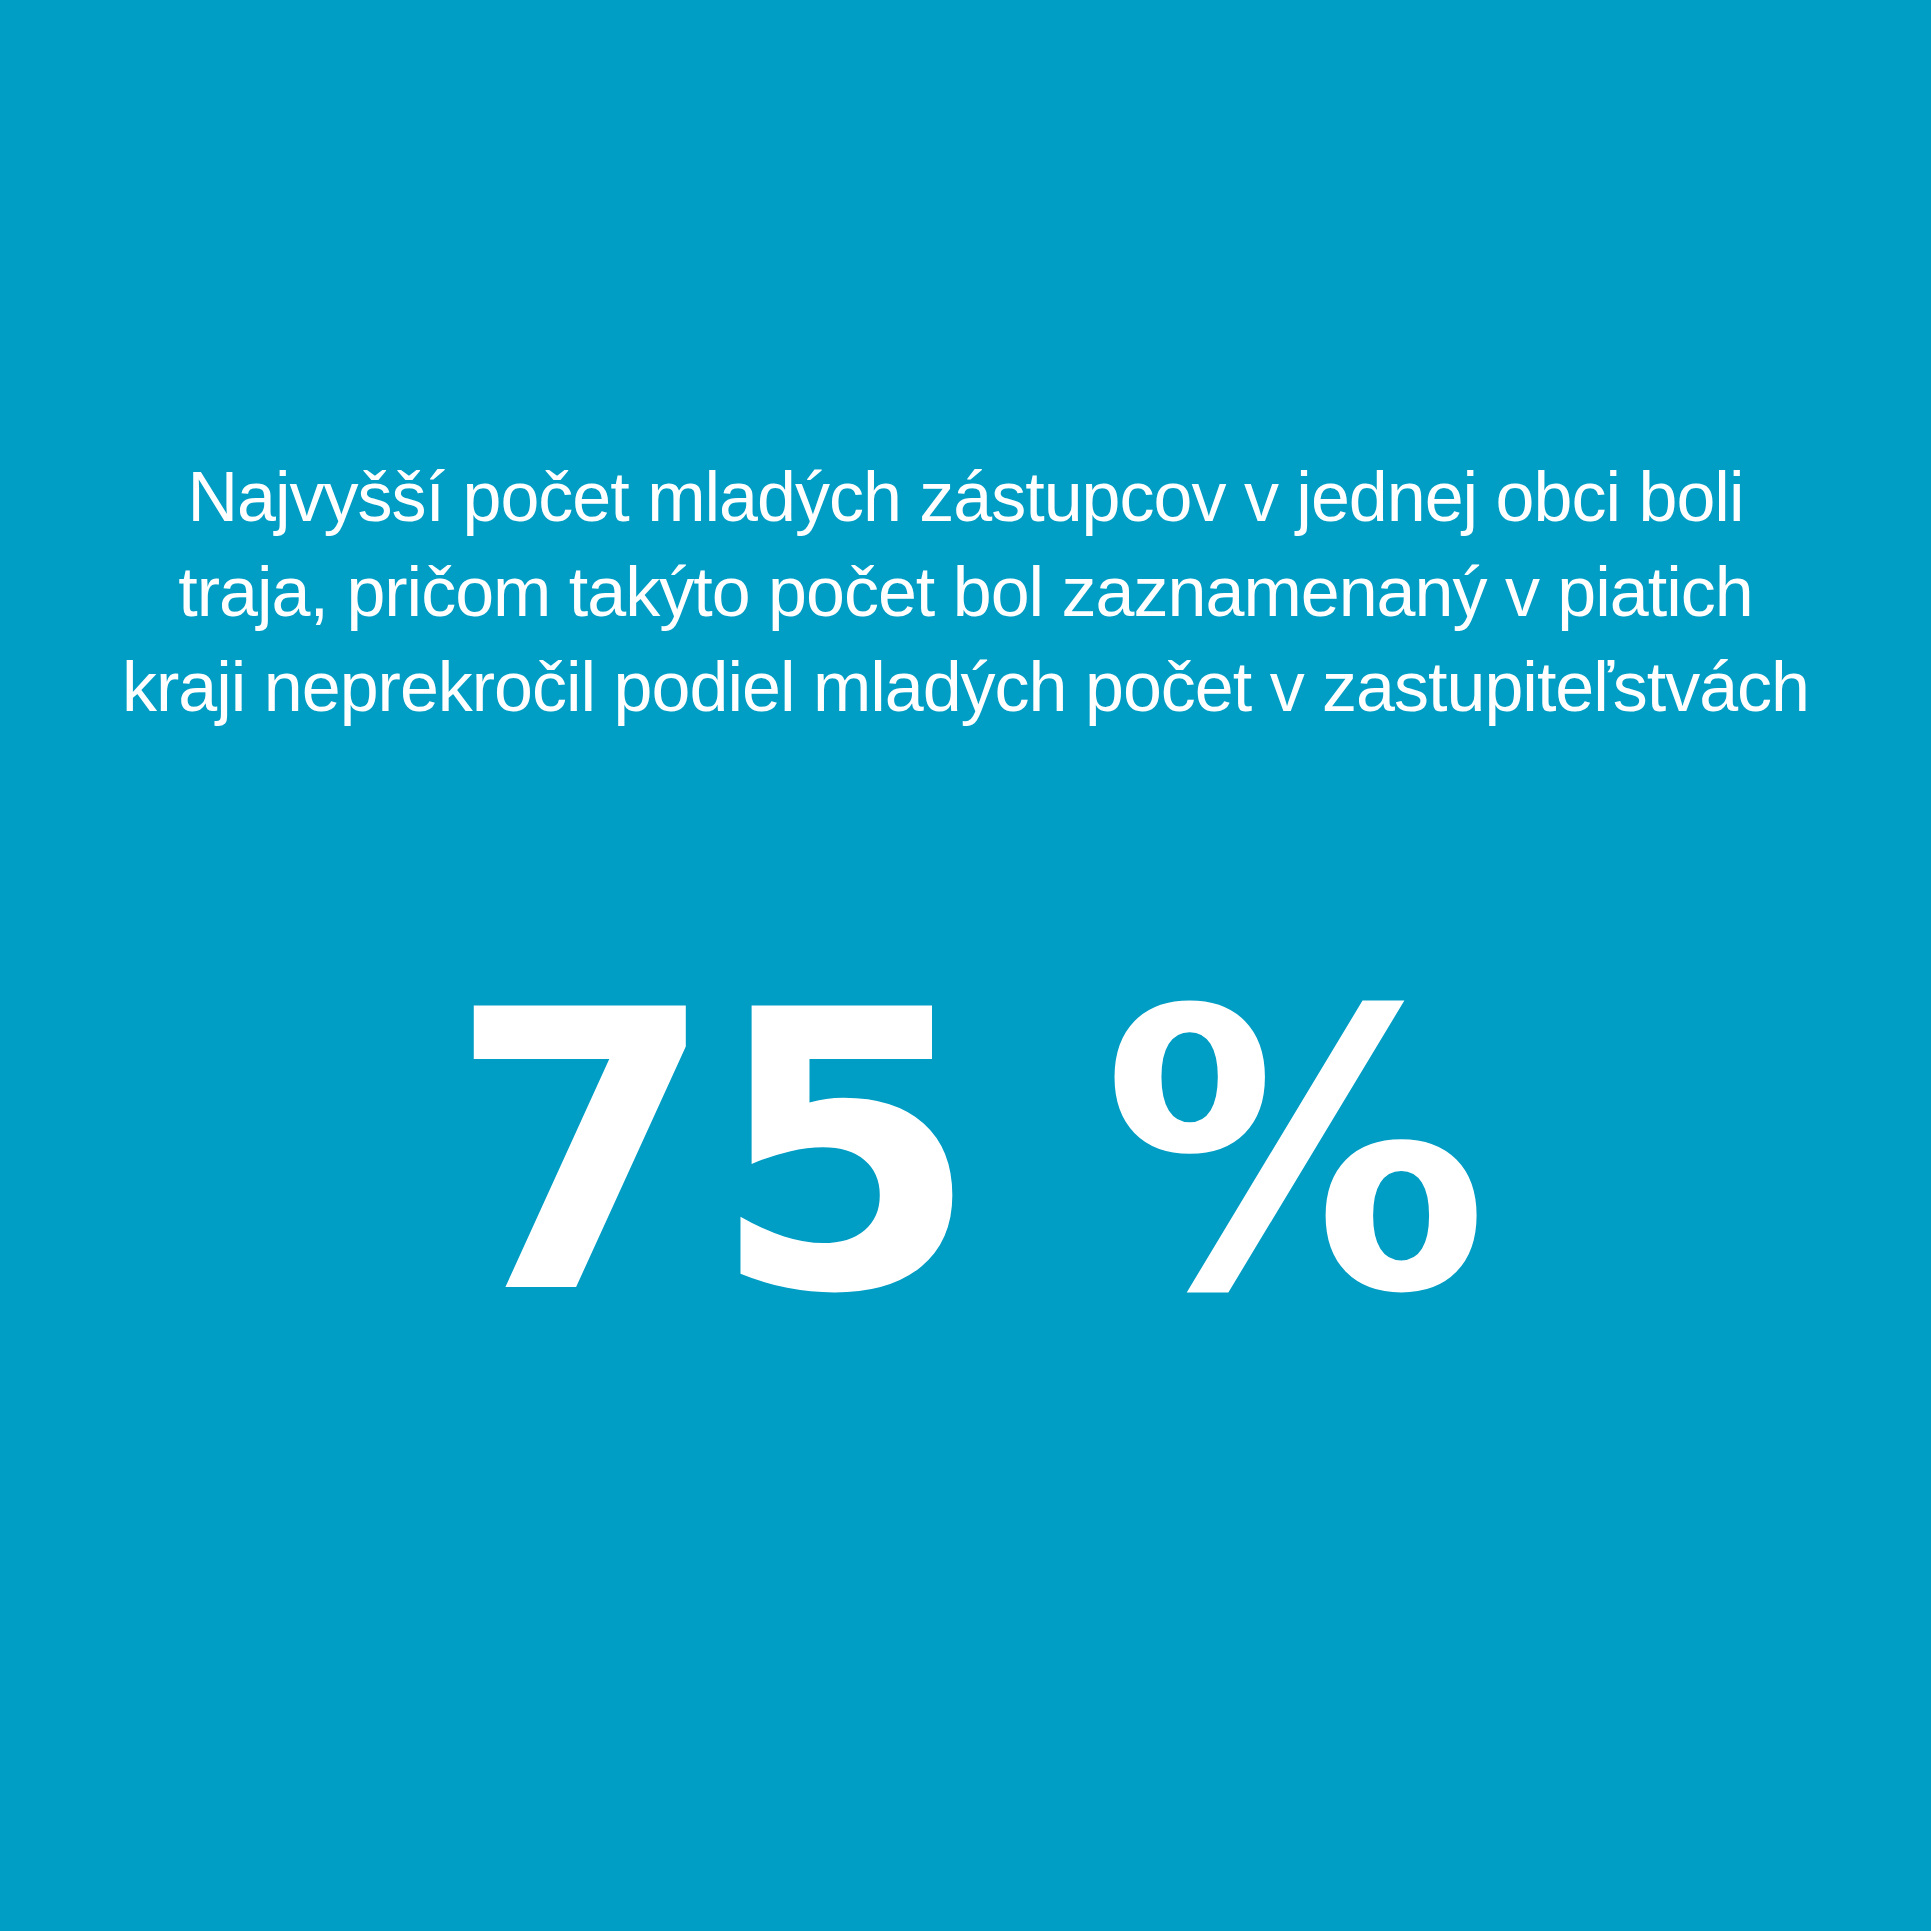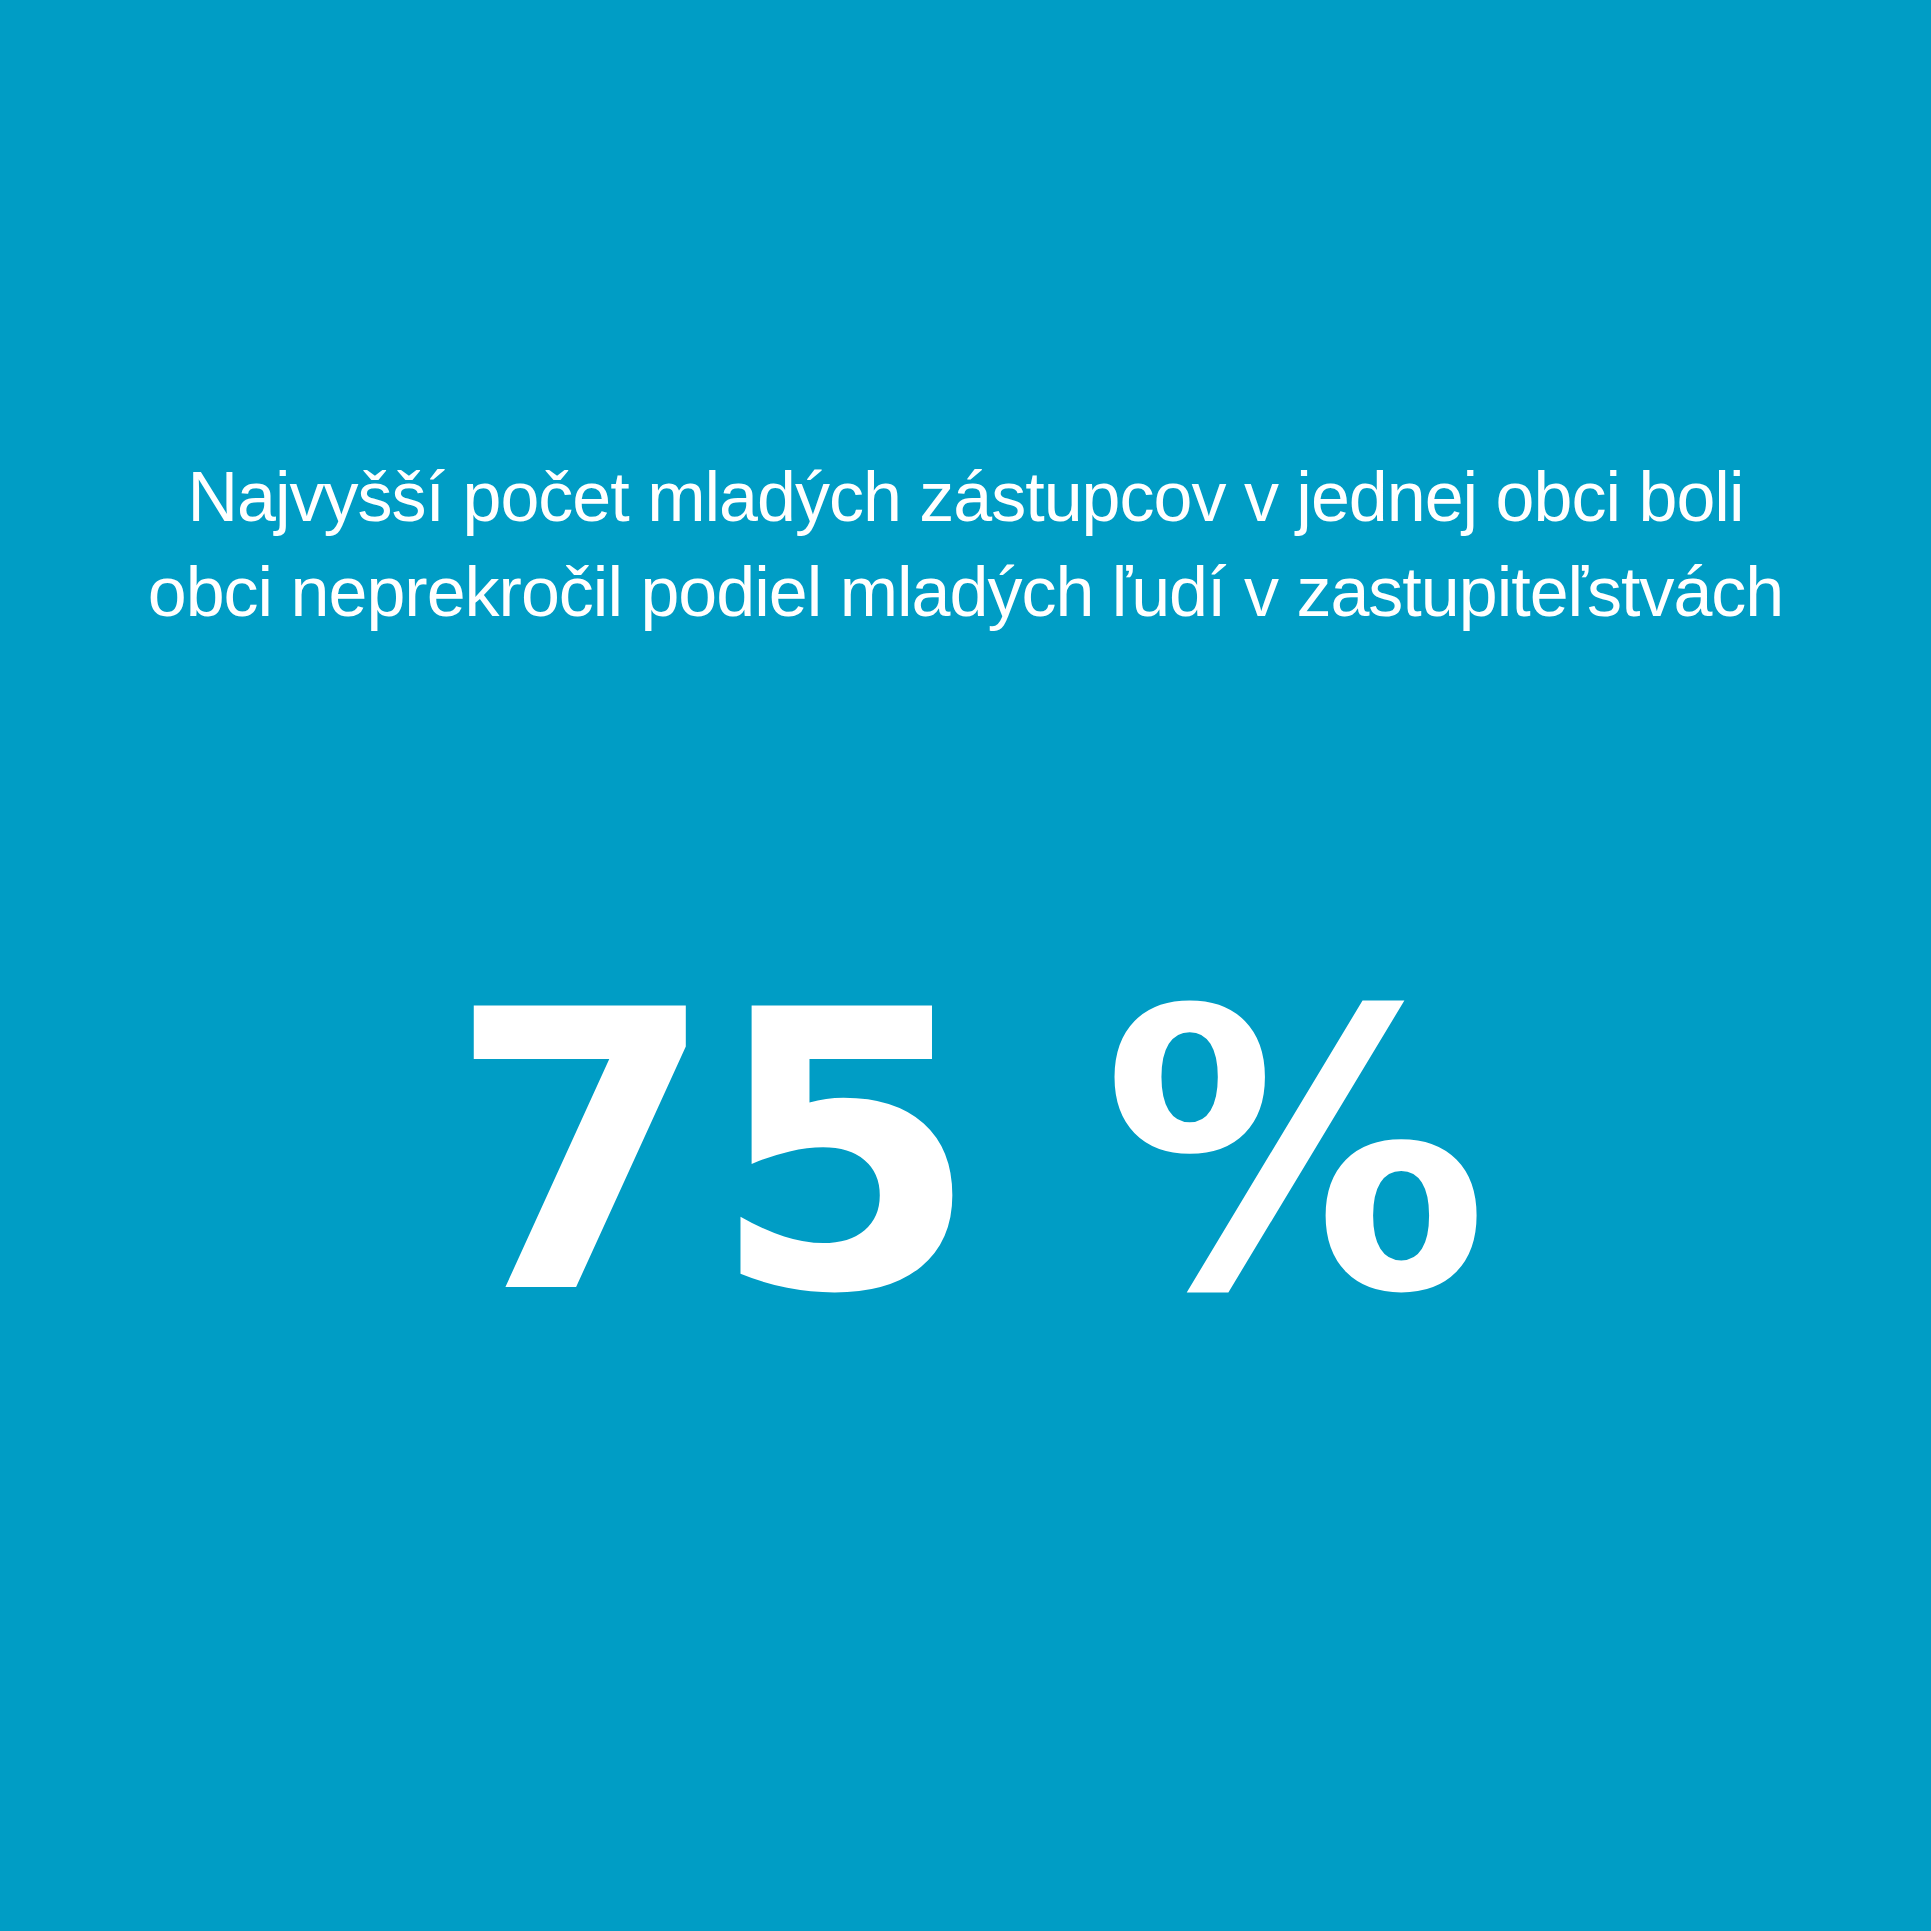--- a/index.html
+++ b/index.html
@@ -44,17 +44,18 @@
     line-height: 1;
     letter-spacing: -5.8px;
   }
 </style>
 </head>
 <body>
 
 <div class="canvas">
   <div class="description">
     <div class="line">Najvyšší počet mladých zástupcov v jednej obci boli</div>
-    <div class="line">obci neprekročil podiel mladých ľudí v zastupiteľstvách</div>
+    <div class="line">traja, pričom takýto počet bol zaznamenaný v piatich</div>
+    <div class="line">kraji neprekročil podiel mladých počet v zastupiteľstvách</div>
   </div>
   <div class="stat">75 %</div>
 </div>
 
 
 </body></html>

